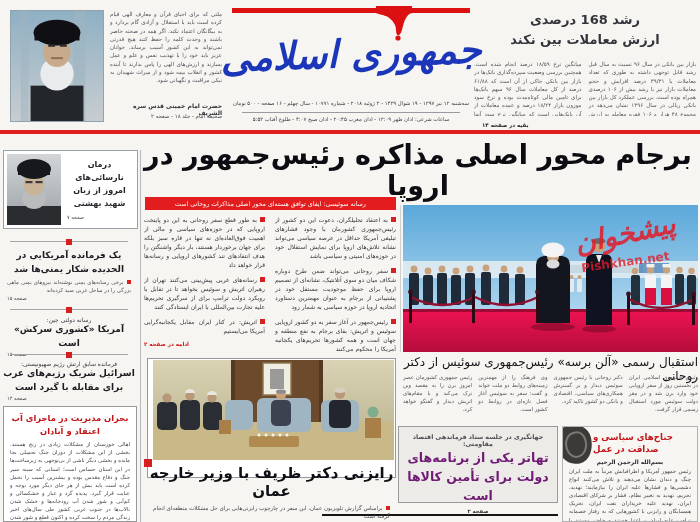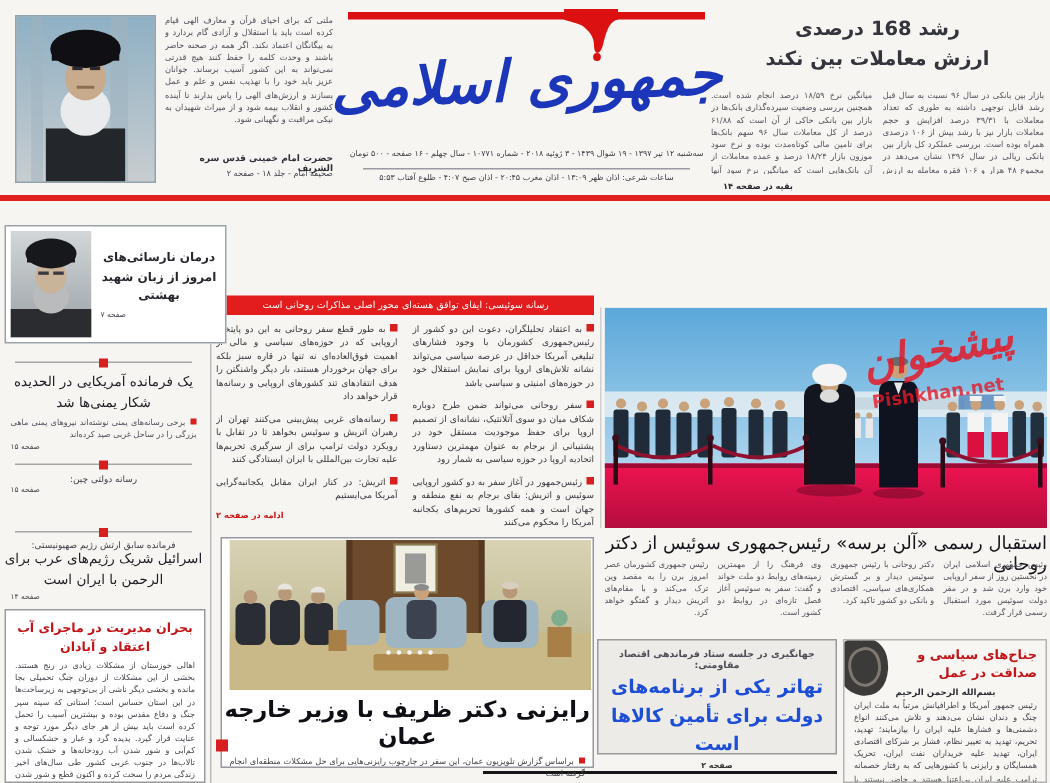--- a/index.html
+++ b/index.html
@@ -77,64 +77,64 @@
   #caption1 { left:403px; top:355px; width:295px; text-align:right;
     font-size:12px; font-weight:normal; color:#14141a; }
   #arrival-cols { left:403px; top:373px; width:295px; height:48px;
     display:flex; gap:6px; overflow:hidden; }
   .ar-col { flex:1; font-size:5.4px; line-height:1.5; color:#54545c; }
 
   
   #jahangiri { left:398px; top:426px; width:160px; height:77px;
     border:1px solid #9a9a9a; background:#ecebe7; text-align:center; padding-top:6px; }
   .jh-kicker { font-size:6.3px; font-weight:bold; color:#4c4c54; }
-  .jh-title { font-size:12.5px; font-weight:bold; line-height:1.5; color:#1d4ed8; margin-top:2px; }
+  .jh-title { font-size:12.5px; font-weight:bold; line-height:1.5; color:#701a75; margin-top:2px; }
   .jh-page { font-size:5.3px; font-weight:bold; color:#333; margin-top:3px; }
 
   #blackline { left:322px; top:514px; width:236px; height:2px; background:#161616; }
 
   
   #editorial { left:562px; top:426px; width:136px; height:96px;
     border:1px solid #b3b3b3; background:#f7f6f2; padding:4px 6px; overflow:hidden; }
   .ed-stamp { position:absolute; left:-5px; top:-3px; width:34px; height:40px;
     background:#23211f; opacity:.88; transform:rotate(-14deg);
     border-radius:45% 60% 50% 55% / 55% 45% 60% 45%; }
   .ed-stamp::after { content:""; position:absolute; left:7px; top:8px; width:18px; height:22px;
     border:2px solid #6e675f; border-radius:50% 40% 55% 45%; }
-  .ed-title { font-size:8.6px; font-weight:bold; color:#c31418; text-align:right;
+  .ed-title { font-size:8.6px; font-weight:bold; color:#c31418; text-align:left;
     line-height:1.45; padding-left:24px; }
   .ed-basmala { font-size:5.8px; font-weight:bold; color:#2c2c34; text-align:center; margin:3px 0 2px; }
   .ed-body { font-size:5.4px; line-height:1.5; color:#46464e; }
 
   
-  #zarif-box { left:147px; top:358px; width:249px; height:154px;
+  #zarif-box { left:147px; top:358px; width:249px; height:120px;
     border:1px solid #97979f; background:#fff; padding:1px; }
   #zarif-box svg { display:block; width:241px; height:100px; }
   .zf-headline { font-size:15px; font-weight:bold; text-align:center;
     color:#0e0e14; margin-top:4px; }
   .zf-note { font-size:5.5px; line-height:1.5; color:#44444c; margin:4px 4px 0; }
   .zf-note::before { content:""; display:inline-block; width:4.5px; height:4.5px;
     background:#d81f1f; margin-left:3px; }
   .zf-corner { position:absolute; left:-4px; bottom:10px; width:8px; height:8px; background:#d81f1f; }
 
   
-  #beheshti { left:3px; top:150px; width:148px; height:79px;
+  #beheshti { left:3px; top:150px; width:135px; height:79px;
     border:1px solid #9aa2a8; background:#fff; padding:3px;
     direction:ltr; display:flex; gap:4px; }
   #beheshti svg { display:block; width:54px; height:71px; }
   .bh-text { flex:1; direction:rtl; display:flex; flex-direction:column; justify-content:center; }
   .bh-title { font-size:8px; font-weight:bold; line-height:1.6; text-align:center; color:#26262c; }
   .bh-page { font-size:5px; color:#44444c; margin-top:3px; text-align:left; padding-left:2px; }
 
   .ldiv { position:absolute; left:10px; width:118px; border-top:1px solid #a5a5a5; }
   .ldiv span { position:absolute; left:56px; top:-3.5px; width:6px; height:6px; background:#d81f1f; }
 
   .litem { position:absolute; left:3px; width:132px; text-align:center; }
   .li-kicker { font-size:6px; color:#3c3c44; }
-  .li-title { font-size:9px; font-weight:normal; line-height:1.5; color:#1c1c22; }
+  .li-title { font-size:9px; font-weight:bold; line-height:1.5; color:#1c1c22; }
   .li-sub { font-size:5.4px; line-height:1.5; color:#50505a; text-align:justify; padding:2px 4px 0; }
   .li-sub::before { content:""; display:inline-block; width:4.5px; height:4.5px;
     background:#d81f1f; margin-left:3px; }
   .li-page { font-size:5px; color:#44444c; text-align:left; padding-left:4px; margin-top:1px; }
 
   #water { left:3px; top:406px; width:134px; height:116px;
     border:1px solid #999; background:#fff; padding:5px 6px; overflow:hidden; }
   .wt-title { font-size:8.4px; font-weight:bold; color:#c31418; text-align:center; line-height:1.5; }
   .wt-body { font-size:5.4px; line-height:1.5; color:#46464e; margin-top:3px; }
 </style>
@@ -188,20 +188,21 @@
     </div>
     <div class="tr-cols">
       <div class="tr-col just">بازار بین بانکی در سال ۹۶ نسبت به سال قبل رشد قابل توجهی داشته به طوری که تعداد معاملات با ۳۹/۳۱ درصد افزایش و حجم معاملات بازار نیز با رشد بیش از ۱۰۶ درصدی همراه بوده است. بررسی عملکرد کل بازار بین بانکی ریالی در سال ۱۳۹۶ نشان می‌دهد در مجموع ۴۸ هزار و ۱۰۶ فقره معامله به ارزش ۶۳٬۵۸۹ هزار میلیارد ریال با متوسط نرخ ۱۸/۶۶ درصد و با</div>
       <div class="tr-col just">میانگین نرخ ۱۸/۵۹ درصد انجام شده است. همچنین بررسی وضعیت سپرده‌گذاری بانک‌ها در بازار بین بانکی حاکی از آن است که ۶۱/۸۸ درصد از کل معاملات سال ۹۶ سهم بانک‌ها برای تامین مالی کوتاه‌مدت بوده و نرخ سود موزون بازار ۱۸/۲۴ درصد و عمده معاملات از آن بانک‌هایی است که میانگین نرخ سود آنها ۱۸/۳۱ درصد بوده است.</div>
     </div>
     <div class="tr-more">بقیه در صفحه ۱۴</div>
   </div>
 
   <div class="abs" id="redrule"></div>
 
+  <div class="abs" id="main-headline">برجام محور اصلی مذاکره رئیس‌جمهور در اروپا</div>
   <div class="abs" id="lead-strip">رسانه سوئیسی: ایفای توافق هسته‌ای محور اصلی مذاکرات روحانی است</div>
 
   <div class="abs" id="lead-bullets">
     <div class="lead-col">
       <p class="just">به اعتقاد تحلیلگران، دعوت این دو کشور از رئیس‌جمهوری کشورمان با وجود فشارهای تبلیغی آمریکا حداقل در عرصه سیاسی می‌تواند نشانه تلاش‌های اروپا برای نمایش استقلال خود در حوزه‌های امنیتی و سیاسی باشد</p>
       <p class="just">سفر روحانی می‌تواند ضمن طرح دوباره شکاف میان دو سوی آتلانتیک، نشانه‌ای از تصمیم اروپا برای حفظ موجودیت مستقل خود در پشتیبانی از برجام به عنوان مهمترین دستاورد اتحادیه اروپا در حوزه سیاسی به شمار رود</p>
       <p class="just">رئیس‌جمهور در آغاز سفر به دو کشور اروپایی سوئیس و اتریش: بقای برجام به نفع منطقه و جهان است و همه کشورها تحریم‌های یکجانبه آمریکا را محکوم می‌کنند</p>
     </div>
     <div class="lead-col">
       <p class="just">به طور قطع سفر روحانی به این دو پایتخت اروپایی که در حوزه‌های سیاسی و مالی از اهمیت فوق‌العاده‌ای نه تنها در قاره سبز بلکه برای جهان برخوردار هستند، بار دیگر واشنگتن را هدف انتقادهای تند کشورهای اروپایی و رسانه‌ها قرار خواهد داد</p>
@@ -425,30 +426,31 @@
     <div class="li-sub">برخی رسانه‌های یمنی نوشته‌اند نیروهای یمنی ماهی بزرگی را در ساحل غربی صید کرده‌اند</div>
     <div class="li-page">صفحه ۱۵</div>
   </div>
 
   <div class="abs ldiv" style="top:309px">
       <span></span>
     </div>
 
   <div class="litem" style="top:316px">
     <div class="li-kicker">رسانه دولتی چین:</div>
+    <div class="li-title">آمریکا «کشوری سرکش» است</div>
     <div class="li-page">صفحه ۱۵</div>
   </div>
 
   <div class="abs ldiv" style="top:354px">
       <span></span>
     </div>
 
   <div class="litem" style="top:360px">
     <div class="li-kicker">فرمانده سابق ارتش رژیم صهیونیستی:</div>
-    <div class="li-title">اسرائیل شریک رژیم‌های عرب برای الرحمن با ایران است</div>
+    <div class="li-title">اسرائیل شریک رژیم‌های عرب برای مقابله با گیرد است</div>
     <div class="li-page">صفحه ۱۴</div>
   </div>
 
   <div class="abs" id="water">
     <div class="wt-title">بحران مدیریت در ماجرای آب اعتقاد و آبادان</div>
     <div class="wt-body just">اهالی خوزستان از مشکلات زیادی در رنج هستند. بخشی از این مشکلات از دوران جنگ تحمیلی بجا مانده و بخشی دیگر ناشی از بی‌توجهی به زیرساخت‌ها در این استان حساس است؛ استانی که سینه سپر جنگ و دفاع مقدس بوده و بیشترین آسیب را تحمل کرده است باید بیش از هر جای دیگر مورد توجه و عنایت قرار گیرد. پدیده گرد و غبار و خشکسالی و کم‌آبی و شور شدن آب رودخانه‌ها و خشک شدن تالاب‌ها در جنوب غربی کشور طی سال‌های اخیر زندگی مردم را سخت کرده و اکنون قطع و شور شدن آب شرب خرمشهر و آبادان مردم را گرفتار کرده است.</div>
   </div>
 
 </div>
 

